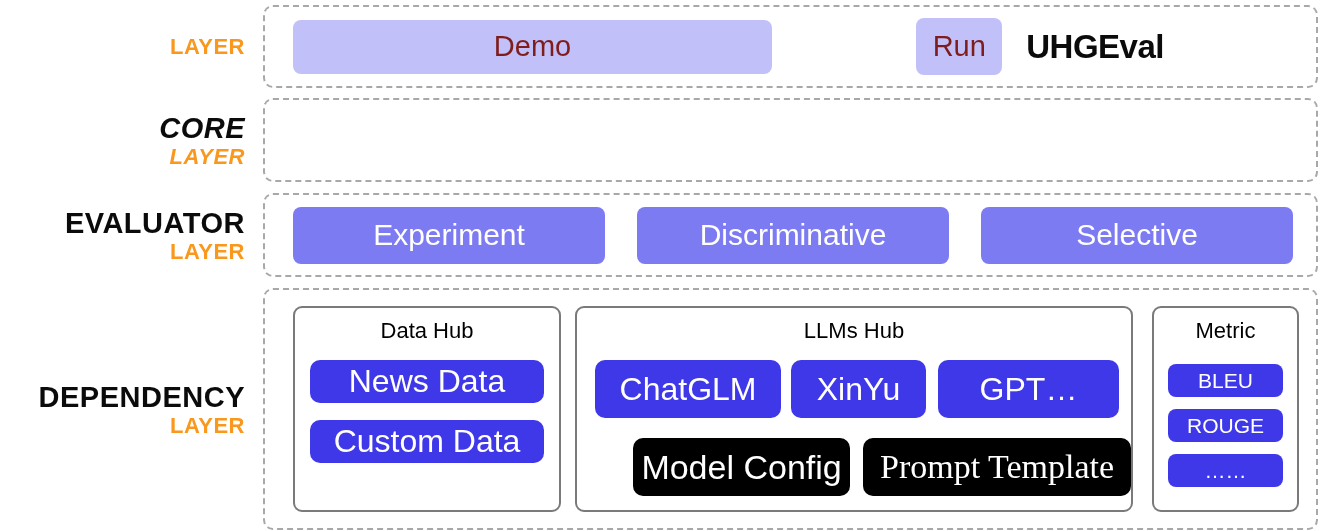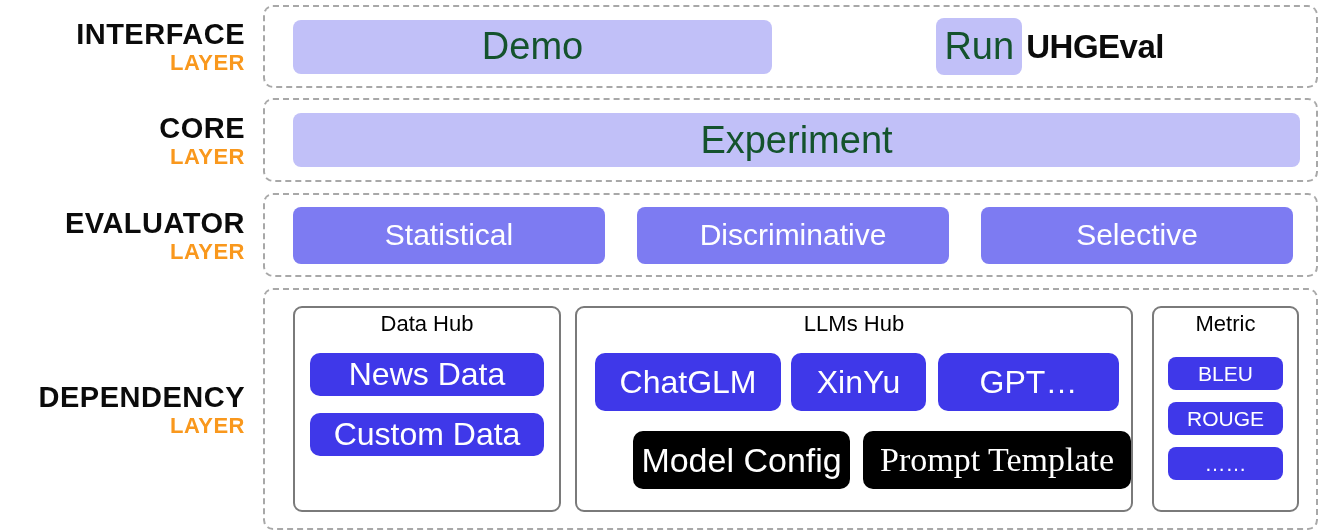--- a/index.html
+++ b/index.html
@@ -10,55 +10,55 @@
     --orange:#f9981d;
     --dash-border:#a8a8a8;
     --hub-border:#7a7a7a;
   }
   *{margin:0;padding:0;box-sizing:border-box;}
   body{background:#ffffff;font-family:"Liberation Sans", sans-serif;}
   .canvas{position:relative;width:1320px;height:531px;padding-top:5px;background:#fff;overflow:hidden;}
 
   .layer-row{display:flex;}
   .row-interface{height:83px;margin-bottom:10px;}
-  .row-core{height:84px;margin-bottom:11px;}
+  .row-core{height:84px;margin-bottom:11px;font-style:italic;}
   .row-evaluator{height:84px;margin-bottom:11px;text-align:center;}
   .row-dependency{height:242px;}
 
   .layer-label{width:263px;flex:none;display:flex;flex-direction:column;justify-content:center;align-items:flex-end;padding-right:18px;}
   .layer-name{font-size:29px;font-weight:800;color:#0b0b0b;letter-spacing:.5px;line-height:32px;}
   .layer-sub{font-size:22px;font-weight:800;color:var(--orange);letter-spacing:.5px;line-height:25px;}
 
   .layer-box{flex:1;border:2px dashed var(--dash-border);border-radius:10px;display:flex;align-items:center;margin-right:2px;}
 
   .btn{display:flex;align-items:center;justify-content:center;border-radius:8px;white-space:nowrap;cursor:default;}
-  .btn-light{background:var(--light-purple);color:#14532d;font-size:38px;}
+  .btn-light{background:var(--light-purple);color:#7f1d1d;font-size:29px;}
   .btn-mid{background:var(--mid-purple);color:#ffffff;font-size:30px;}
   .btn-blue{background:var(--blue);color:#ffffff;font-size:32px;border-radius:10px;}
   .btn-black{background:var(--black-btn);color:#ffffff;font-size:34px;border-radius:10px;margin-left:38px;}
 
   
   .box-interface{padding-left:28px;}
   .demo-btn{width:479px;height:54px;}
-  .run-wrap{margin-left:auto;margin-right:152px;display:flex;align-items:center;gap:4px;}
+  .run-wrap{margin-left:auto;margin-right:152px;display:flex;align-items:center;gap:24px;}
   .run-btn{width:86px;height:57px;}
   .brand{font-size:33px;font-weight:800;color:#0b0b0b;letter-spacing:-0.5px;}
 
   
   .box-core{padding:0 16px 0 28px;gap:50px;}
   .core-btn{flex:1;height:54px;}
 
   
   .box-evaluator{padding:0 23px 0 28px;justify-content:space-between;}
   .eval-btn{width:312px;height:57px;}
 
   
   .box-dependency{align-items:flex-start;padding:16px 0 0 28px;}
   .hub{border:2px solid var(--hub-border);border-radius:9px;background:#fff;height:206px;display:flex;flex-direction:column;align-items:center;}
-  .hub-title{font-size:22px;color:#000;margin-top:3px;line-height:26px;}
+  .hub-title{font-size:22px;color:#000;margin-top:10px;line-height:26px;}
   .hub-datahub{width:268px;margin-right:14px;}
   .hub-llms{width:558px;margin-right:19px;}
   .hub-metric{width:147px;}
 
   .dep-btn-lg{width:234px;height:43px;}
   .datahub .dep-btn-lg:nth-of-type(1){margin-top:14px;}
   .gap16{margin-top:16px;}
   .gap17{margin-top:17px;}
 
   .llms-row{width:100%;display:flex;padding-left:18px;}
@@ -74,49 +74,47 @@
   .metric-first{margin-top:20px;}
   .gap12{margin-top:12px;}
 </style>
 </head>
 <body>
 
 <div class="canvas">
 
   <section class="layer-row row-interface">
     <div class="layer-label">
-      <div class="layer-name">INTERFACE</div>
       <div class="layer-sub">LAYER</div>
     </div>
     <div class="layer-box box-interface">
       <div class="btn btn-light demo-btn">Demo</div>
       <div class="run-wrap">
         <div class="btn btn-light run-btn">Run</div>
         <div class="brand">UHGEval</div>
       </div>
     </div>
   </section>
 
   <section class="layer-row row-core">
     <div class="layer-label">
       <div class="layer-name">CORE</div>
       <div class="layer-sub">LAYER</div>
     </div>
     <div class="layer-box box-core">
-      <div class="btn btn-light core-btn">Experiment</div>
     </div>
   </section>
 
   <section class="layer-row row-evaluator">
     <div class="layer-label">
       <div class="layer-name">EVALUATOR</div>
       <div class="layer-sub">LAYER</div>
     </div>
     <div class="layer-box box-evaluator">
-      <div class="btn btn-mid eval-btn">Statistical</div>
+      <div class="btn btn-mid eval-btn">Experiment</div>
       <div class="btn btn-mid eval-btn">Discriminative</div>
       <div class="btn btn-mid eval-btn">Selective</div>
     </div>
   </section>
 
   <section class="layer-row row-dependency">
     <div class="layer-label">
       <div class="layer-name">DEPENDENCY</div>
       <div class="layer-sub">LAYER</div>
     </div>

